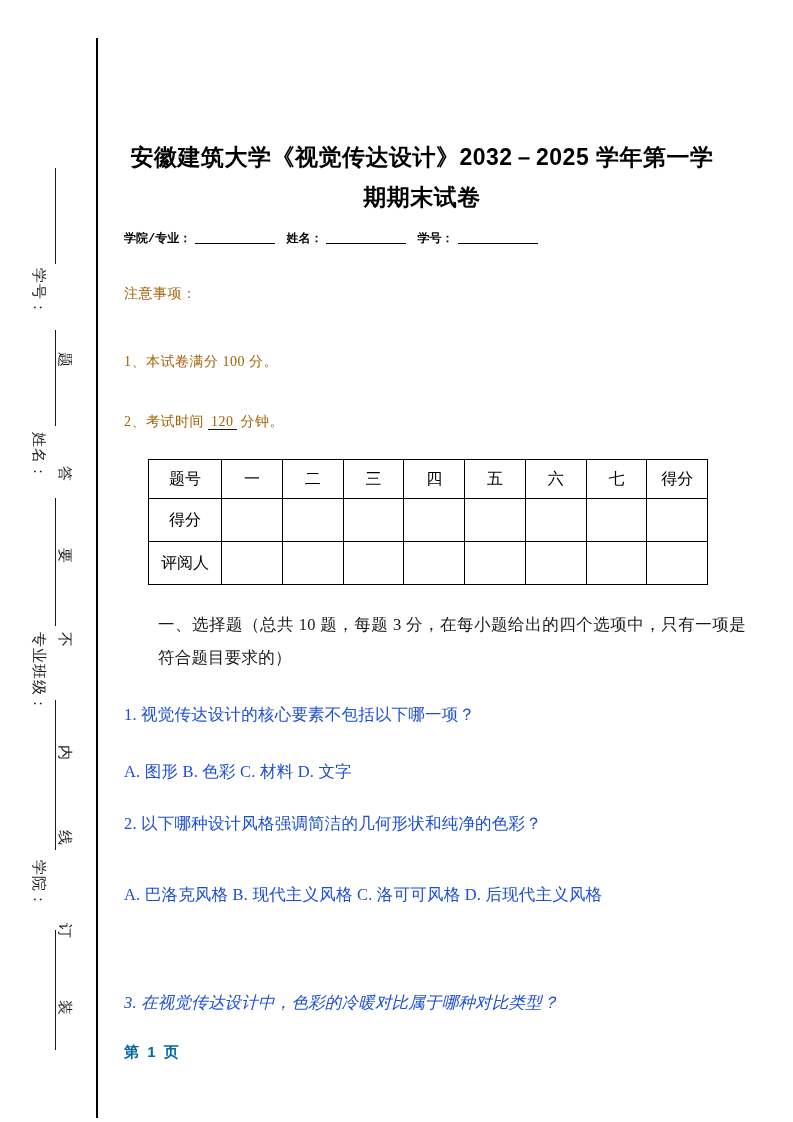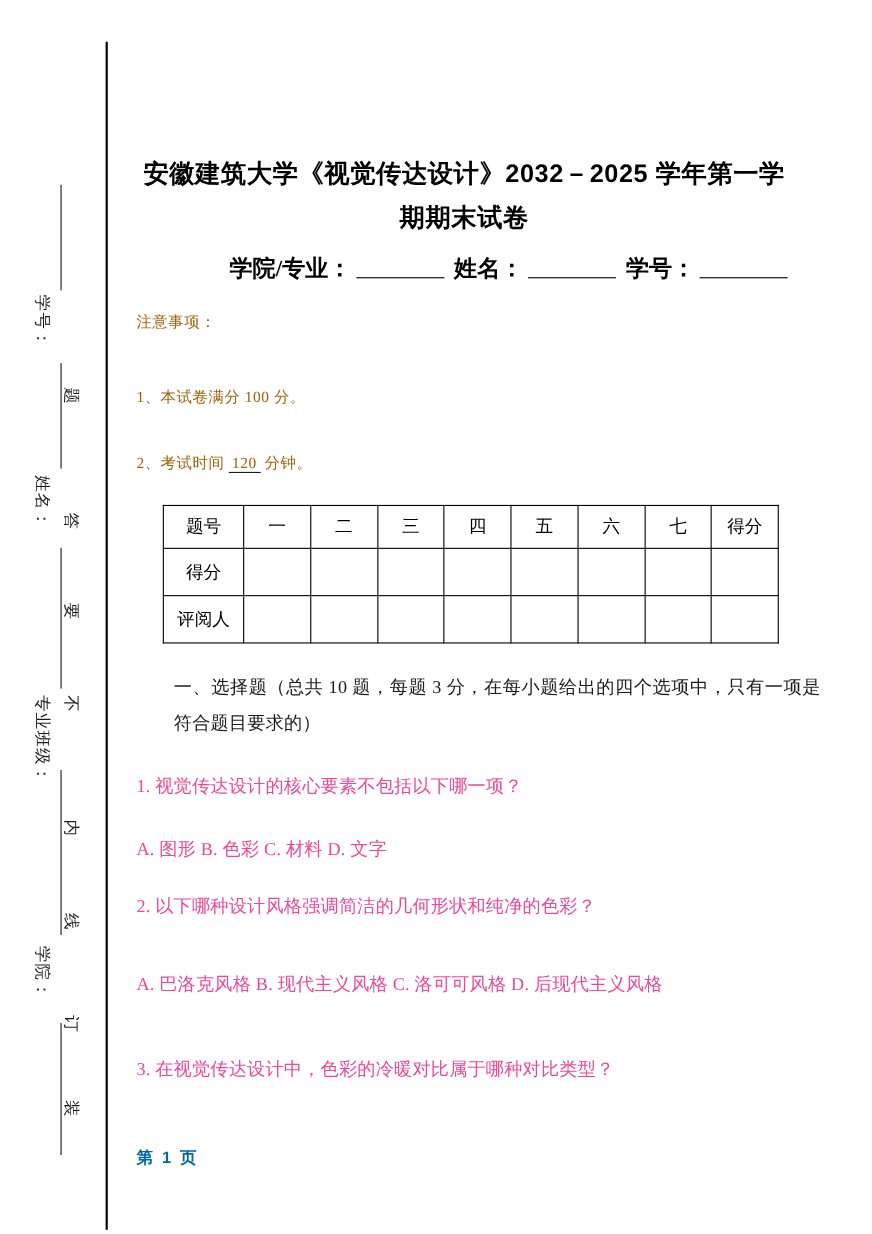--- a/index.html
+++ b/index.html
@@ -77,24 +77,24 @@
     line-height: 40px;
     letter-spacing: 0.5px;
     color: #000;
   }
 
   #student-info {
     position: absolute;
     left: 0;
     top: 230px;
     width: 596px;
-    text-align: right;
-    font-family: Liberation Serif, serif;
+    text-align: left;
+    font-family: Liberation Mono, monospace;
     font-weight: bold;
-    font-size: 21px;
+    font-size: 12px;
     white-space: nowrap;
   }
   .blank-line {
     display: inline-block;
     border-bottom: 1.5px solid #000;
     width: 80px;
     vertical-align: -2px;
     margin: 0 4px;
   }
 
@@ -138,41 +138,41 @@
   #score-table tr.body-row td { height: 42px; }
 
   
   .q-block {
     position: absolute;
     left: 0;
     width: 588px;
     font-size: 16.5px;
     line-height: 33px;
     letter-spacing: 0.2px;
-    color: #ec4899;
+    color: #1d4ed8;
     text-align: justify;
   }
   .section-head {
     position: absolute;
     left: 0;
     top: 608px;
     width: 588px;
     font-size: 16.5px;
     line-height: 33px;
     letter-spacing: 0.2px;
     color: #1a1a1a;
     text-align: justify;
     text-justify: inter-ideograph;
     margin-left: 34px;
   }
   #q-0-stem { top: 698px; }
   #q-0-options { top: 755px; }
   #q-1-stem { top: 807px; }
   #q-1-options { top: 862px; margin-top: 16px; }
-  #q-2-stem { top: 955px; }
+  #q-2-stem { top: 986px; font-style: italic; }
 
   
   #page-footer {
     position: absolute;
     left: 0;
     top: 1043px;
     width: 596px;
     text-align: left;
     font-family: Liberation Sans, sans-serif;
     font-weight: bold;

